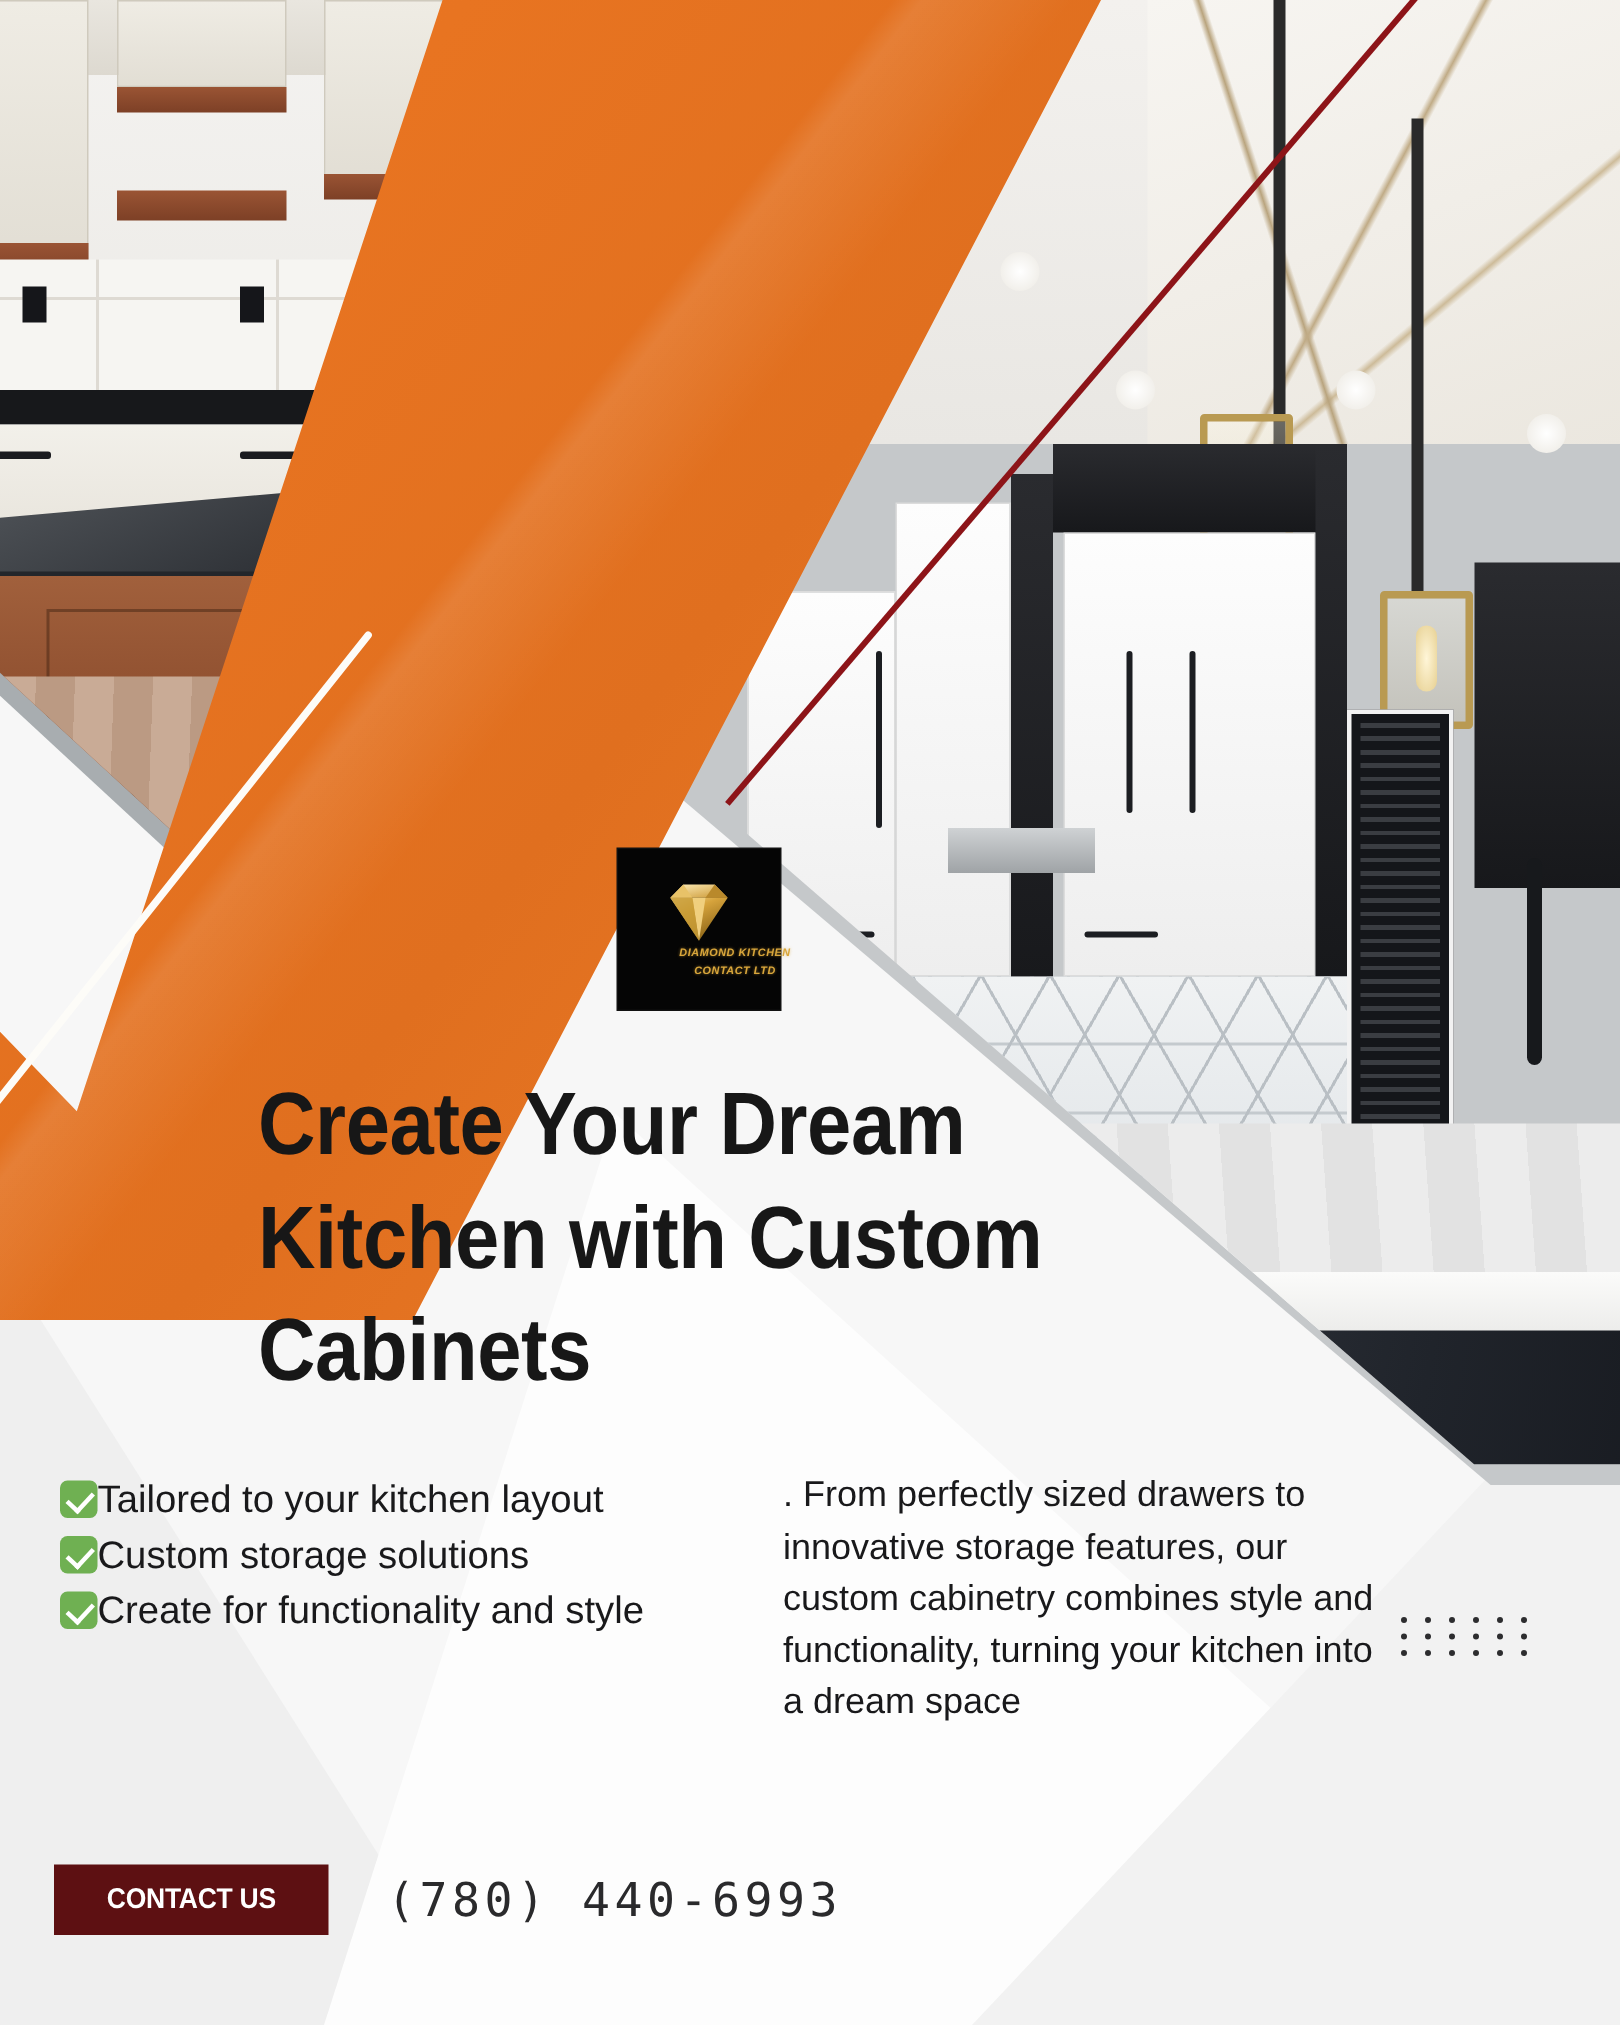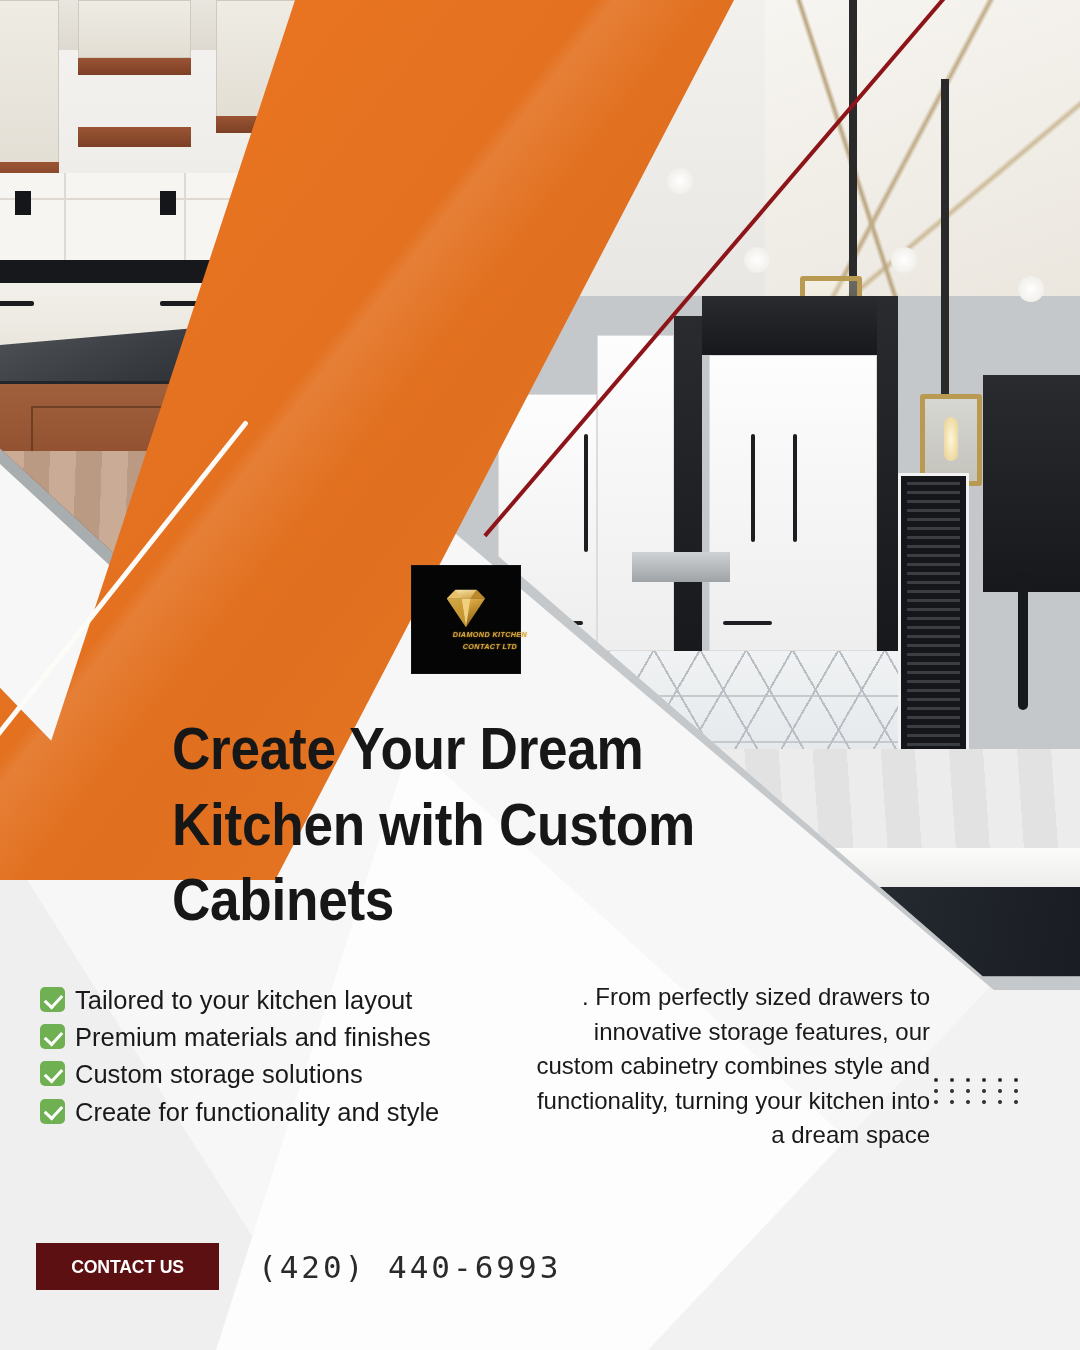--- a/index.html
+++ b/index.html
@@ -185,39 +185,39 @@
   .headline {
     position:absolute; left:172px; top:712px; width:600px;
     font-size:59px; line-height:1.28; font-weight:700;
     color:#171717; letter-spacing:-.3px;
     transform:scaleX(.90); transform-origin:left top;
   }
 
   
   .features { position:absolute; left:40px; top:982px; width:470px; }
   .feature {
-    display:flex; align-items:flex-start; gap:10px;
+    display:flex; align-items:flex-start; 
     font-size:25.5px; line-height:1.42; color:#19191b; font-weight:400;
     margin-bottom:1px;
   }
   .check {
     flex:0 0 auto; width:25px; height:25px; margin-top:5px;
     background:#6fb052; border-radius:5px; position:relative;
   }
   .check:after {
     content:""; position:absolute; left:8px; top:3.5px;
     width:8px; height:14px; border:solid #fff;
     border-width:0 3.2px 3.2px 0; transform:rotate(43deg);
   }
   .feature-text { flex:1 1 auto; }
 
   
   .paragraph {
     position:absolute; left:522px; top:980px; width:408px;
-    text-align:right; font-size:24px; line-height:1.44;
+    text-align:left; font-size:24px; line-height:1.44;
     color:#19191b; font-weight:400;
   }
 
   
   .dot-grid {
     position:absolute; left:934px; top:1078px;
     display:grid; grid-template-columns:repeat(6,16px); gap:7px 0;
   }
   .dot { width:4px; height:4px; border-radius:50%; background:#2d2d2f; }
 
@@ -371,24 +371,20 @@
 
   <h1 class="headline">Create Your Dream Kitchen with Custom Cabinets</h1>
 
   <div class="features">
     <div class="feature">
       <span class="check"></span>
       <span class="feature-text">Tailored to your kitchen layout</span>
     </div>
     <div class="feature">
       <span class="check"></span>
-      <span class="feature-text">Premium materials and finishes</span>
-    </div>
-    <div class="feature">
-      <span class="check"></span>
       <span class="feature-text">Custom storage solutions</span>
     </div>
     <div class="feature">
       <span class="check"></span>
       <span class="feature-text">Create for functionality and style</span>
     </div>
   </div>
 
   <p class="paragraph">. From perfectly sized drawers to innovative storage features, our custom cabinetry combines style and functionality, turning your kitchen into a dream space</p>
 
@@ -409,15 +405,15 @@
       <span class="dot"></span>
       <span class="dot"></span>
     <span class="dot"></span>
       <span class="dot"></span>
       <span class="dot"></span>
   </div>
 
   <div class="contact-badge">
     <span>CONTACT US</span>
   </div>
-  <div class="phone">(420) 440-6993</div>
+  <div class="phone">(780) 440-6993</div>
 
 </div>
 
 </body></html>

